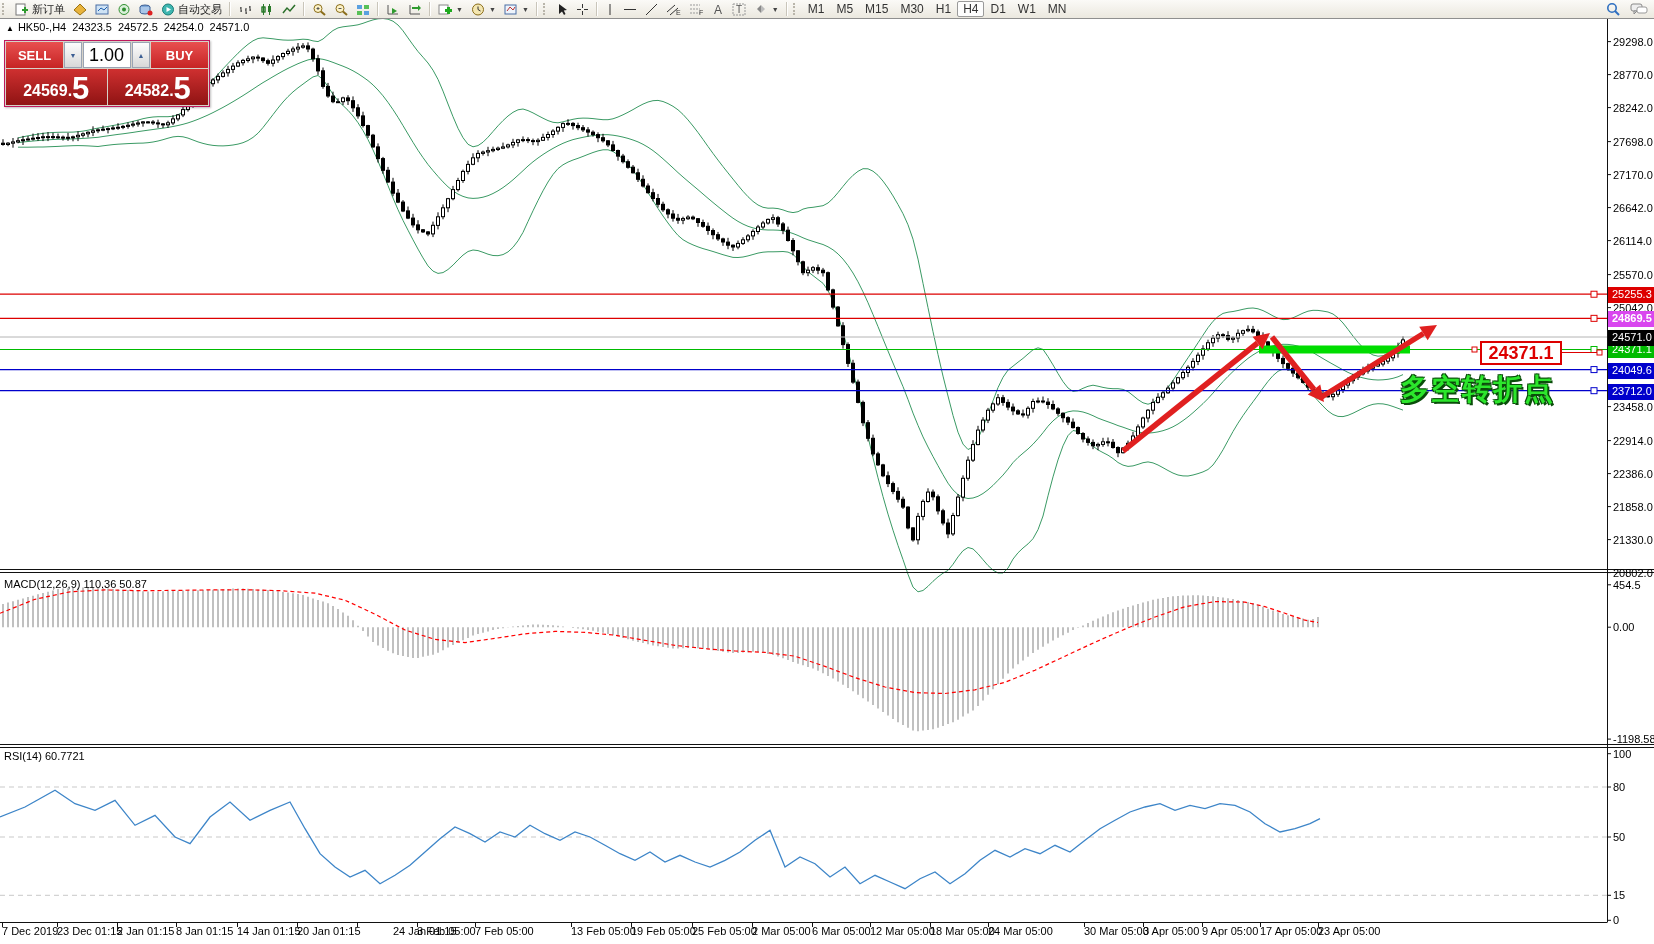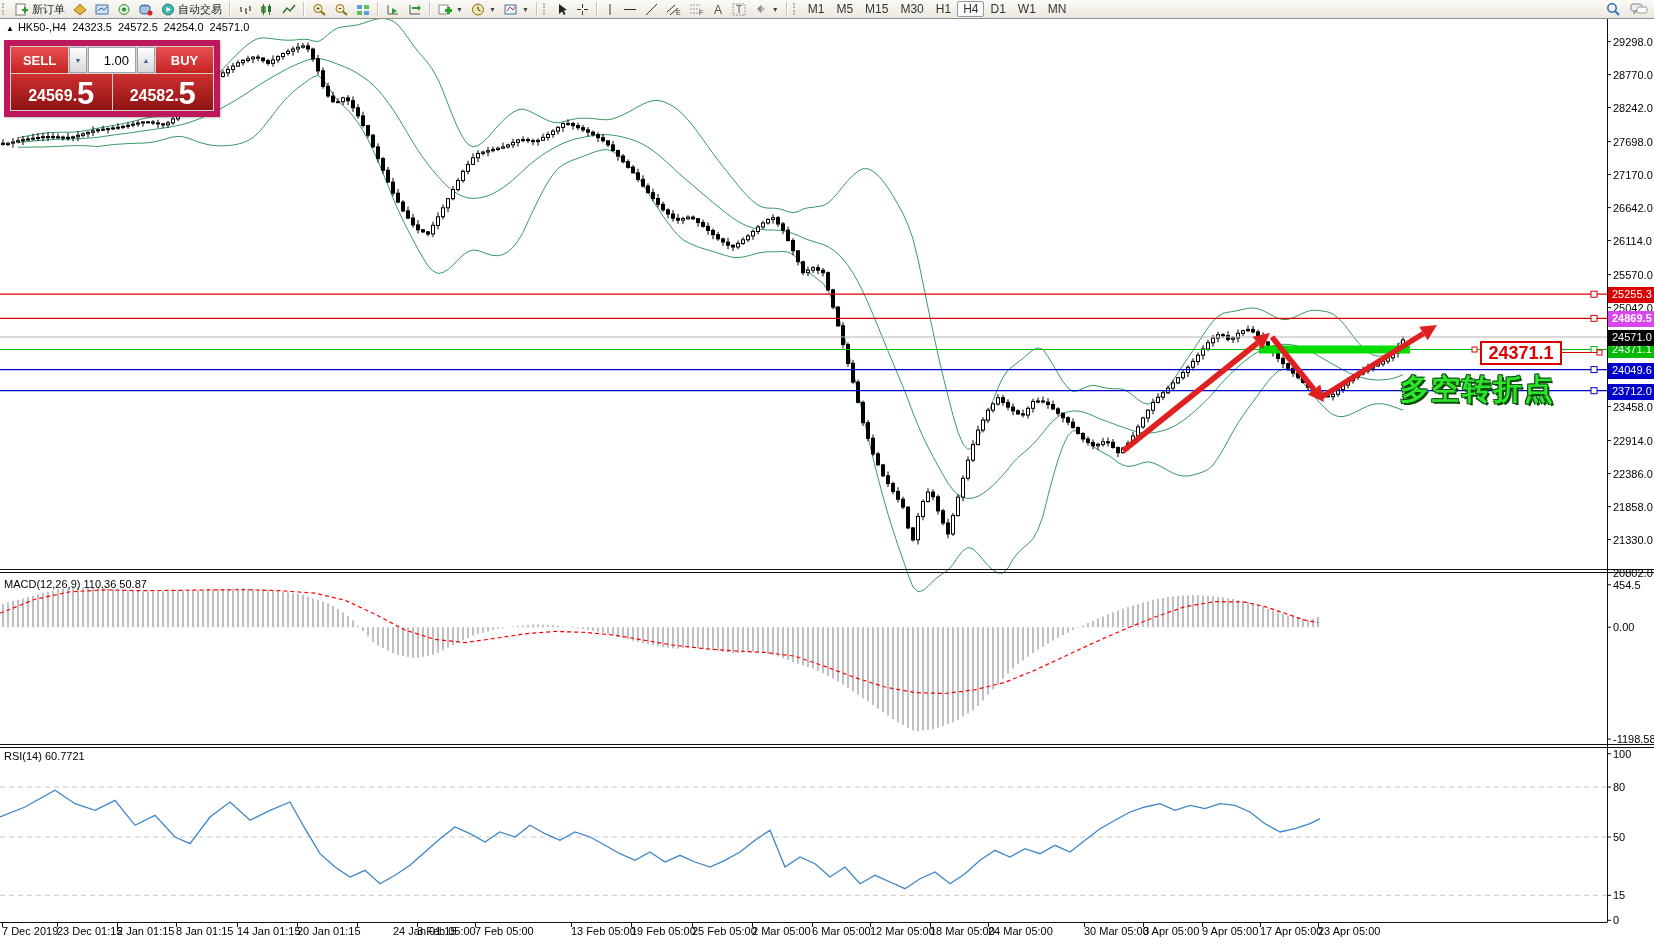--- a/index.html
+++ b/index.html
@@ -16,27 +16,27 @@
   .tb-caret{font-size:7px;color:#444;margin-left:1px;}
   .tf-btn{padding:1px 6px;height:14px;line-height:14px;color:#333;font-size:12px;}
   .tf-btn.active{background:#fdfdfd;border:1px solid #9a9a9a;border-radius:2px;padding:0 5px;}
   #tb-right{margin-left:auto;display:flex;align-items:center;margin-right:6px;gap:10px;}
   
   #ohlc{position:absolute;left:6px;top:21px;font-size:11px;color:#000;z-index:20;white-space:nowrap;}
   #ohlc .tri{font-size:8px;margin-right:4px;}
   #ohlc span{margin-right:6px;}
   
   #trade{position:absolute;left:4px;top:40px;width:204px;z-index:25;
-    border:6px solid #be185d;background:#d6d2c8;box-shadow:1px 1px 2px rgba(0,0,0,.25);}
+    border:1px solid #be185d;background:#d6d2c8;box-shadow:1px 1px 2px rgba(0,0,0,.25);}
   #trade .row1{display:flex;height:26px;gap:1px;padding:1px;}
   .redbtn{background:linear-gradient(#e85050,#c62424);color:#fff;font-weight:bold;font-size:13px;
     display:flex;align-items:center;justify-content:center;flex:0 0 57px;}
   .spin{flex:0 0 16px;background:linear-gradient(#fdfdfd,#d8d8d8);border:1px solid #9aa4b4;
     display:flex;align-items:center;justify-content:center;font-size:7px;color:#3c5e93;}
-  .volbox{flex:1;background:#fff;border:1px solid #9aa4b4;font-size:13px;color:#000;
+  .volbox{flex:1;background:#fff;border:1px solid #9aa4b4;font-size:18px;color:#000;
     display:flex;align-items:center;justify-content:flex-end;padding-right:6px;}
   #trade .row2{display:flex;height:36px;gap:1px;padding:0 1px 1px 1px;}
   .bigprice{flex:1;background:linear-gradient(#cf3030,#8f1313);color:#fff;display:flex;
     align-items:flex-end;justify-content:center;padding-bottom:1px;}
   .bigprice .p-main{font-size:16px;font-weight:bold;line-height:26px;}
   .bigprice .p-big{font-size:31px;font-weight:bold;line-height:31px;}
   
   .ind-label{position:absolute;left:4px;font-size:11px;color:#000;z-index:6;white-space:nowrap;}
   
   #paxis{position:absolute;left:1608px;top:19px;width:46px;height:903px;z-index:8;font-size:11px;color:#000;}

